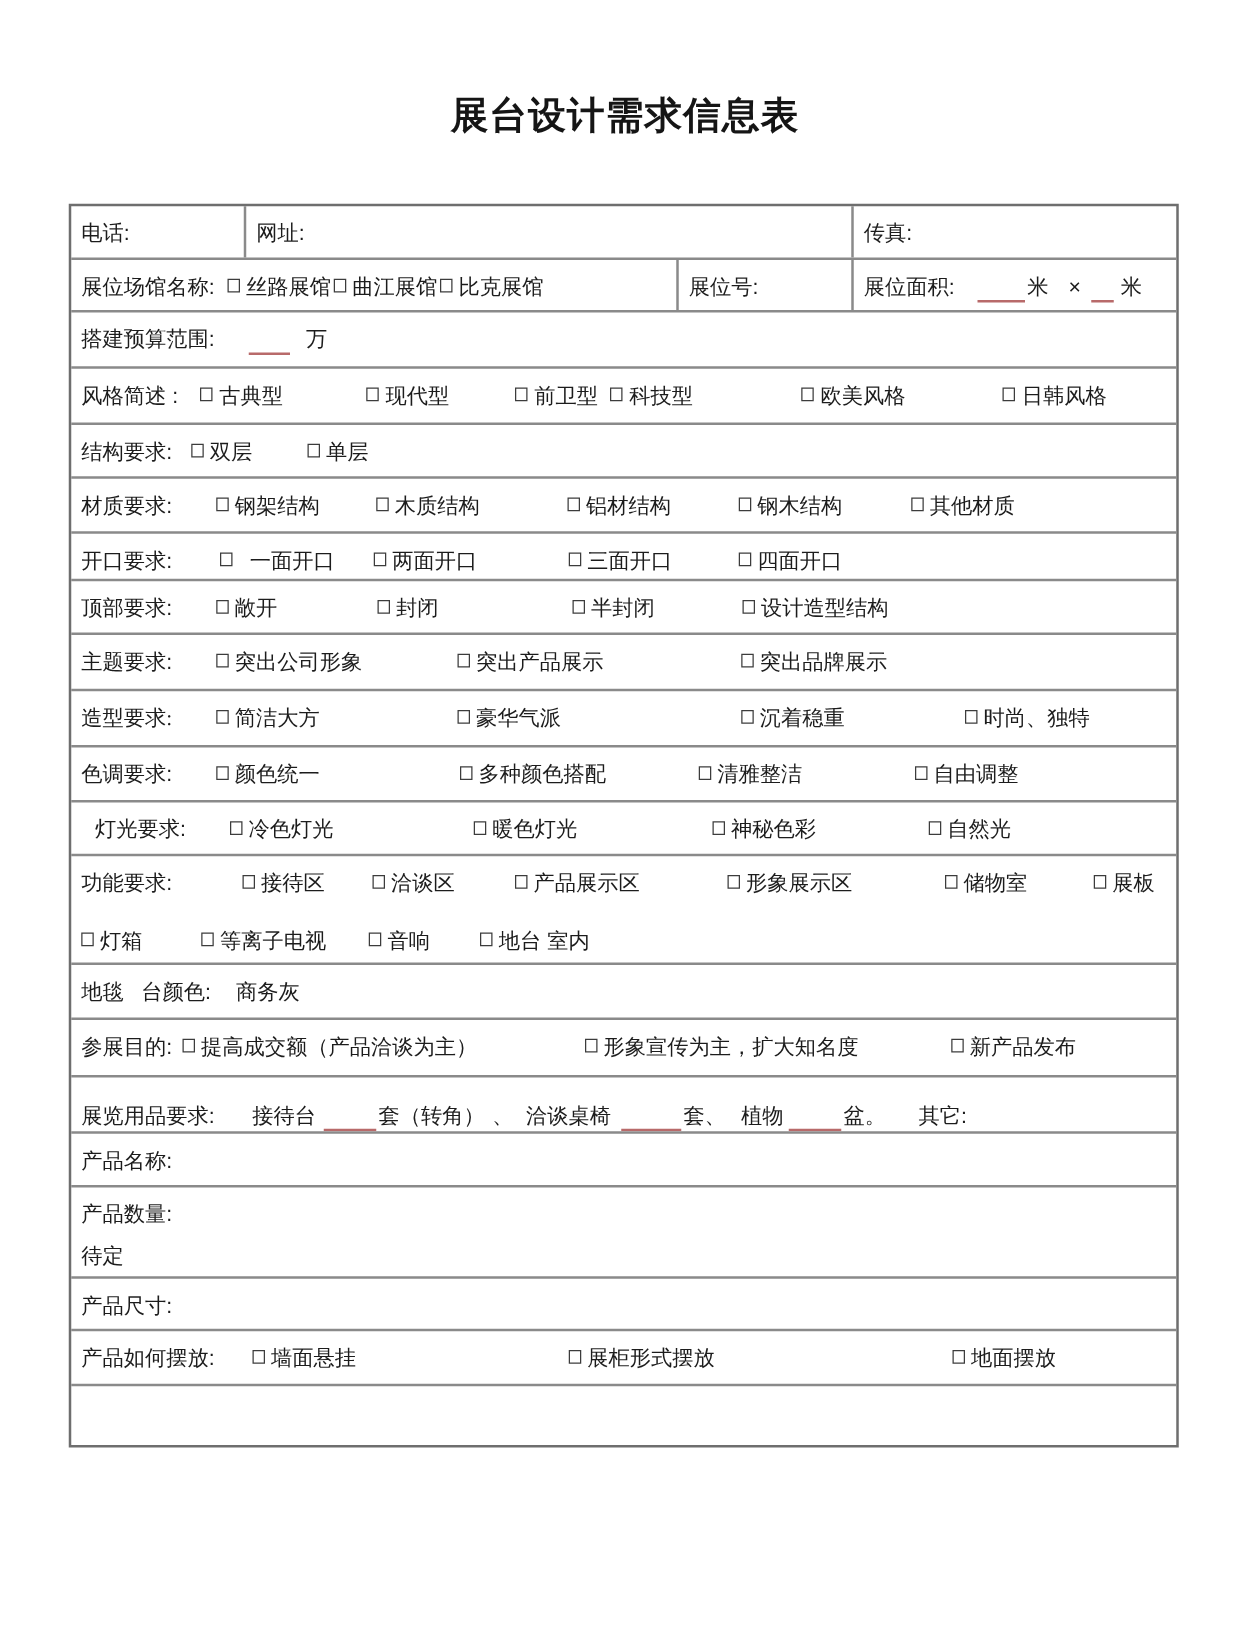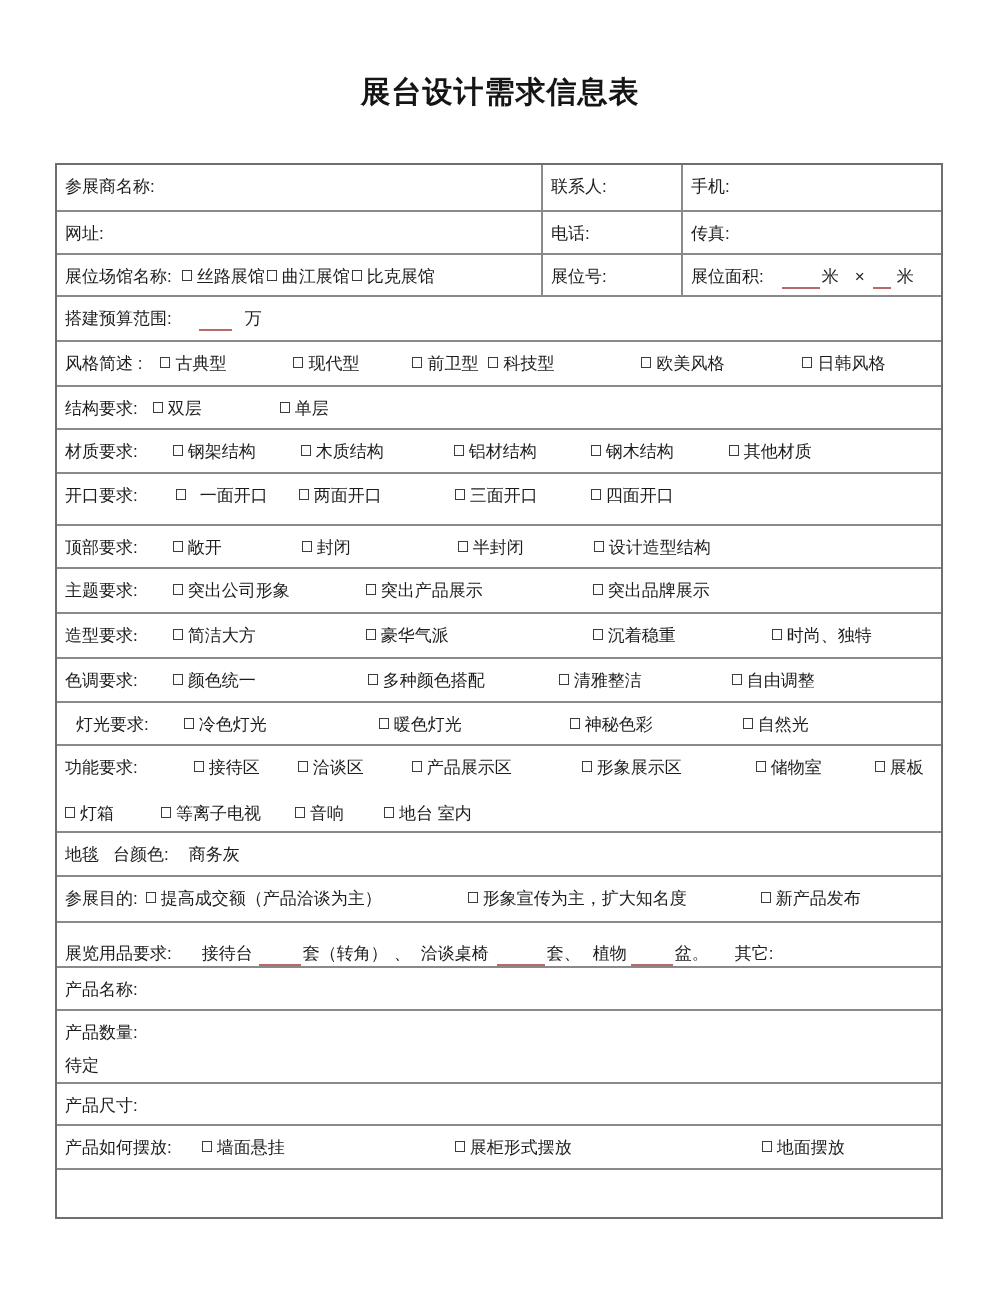--- a/index.html
+++ b/index.html
@@ -34,37 +34,26 @@
     display:inline-block;height:10px;vertical-align:-7px;
     border-bottom:2px solid #b86a6a;
   }
 </style>
 </head>
 <body>
 
 <div class="page-title">展台设计需求信息表</div>
 
 <div class="form-table">
-    <div class="row" style="height: 47px;">
-      <div class="cell" style="width: 486px;">
-        <div class="line"><span class="seg">参展商名称:</span></div>
+    <div class="row" style="height: 43px;">
+      <div class="cell" style="width: 140px;">
+        <div class="line"><span class="seg">电话:</span></div>
       </div>
-      <div class="cell" style="width: 140px;">
-        <div class="line"><span class="seg">联系人:</span></div>
-      </div>
-      <div class="cell" style="width: 258px;">
-        <div class="line"><span class="seg">手机:</span></div>
-      </div>
-    </div>
-    <div class="row" style="height: 43px;">
       <div class="cell" style="width: 486px;">
         <div class="line"><span class="seg">网址:</span></div>
-      </div>
-      <div class="cell" style="width: 140px;">
-        <div class="line"><span class="seg">电话:</span></div>
       </div>
       <div class="cell" style="width: 258px;">
         <div class="line"><span class="seg">传真:</span></div>
       </div>
     </div>
     <div class="row" style="height: 42px;">
       <div class="cell" style="width: 486px;">
         <div class="line"><span class="seg">展位场馆名称:</span><span class="cbitem" style="margin-left: 10px;"><span class="cbbox"></span><span class="seg">丝路展馆</span></span><span class="cbitem" style="margin-left: 2px;"><span class="cbbox"></span><span class="seg">曲江展馆</span></span><span class="cbitem" style="margin-left: 2px;"><span class="cbbox"></span><span class="seg">比克展馆</span></span></div>
       </div>
       <div class="cell" style="width: 140px;">
@@ -79,29 +68,29 @@
         <div class="line"><span class="seg">搭建预算范围:</span><span class="blank" style="width: 33px; margin-left: 27px;"></span><span class="seg" style="margin-left: 13px;">万</span></div>
       </div>
     </div>
     <div class="row" style="height: 45px;">
       <div class="cell" style="width: 884px;">
         <div class="line"><span class="seg">风格简述 :</span><span class="cbitem" style="margin-left: 18px;"><span class="cbbox"></span><span class="seg">古典型</span></span><span class="cbitem" style="margin-left: 67px;"><span class="cbbox"></span><span class="seg">现代型</span></span><span class="cbitem" style="margin-left: 53px;"><span class="cbbox"></span><span class="seg">前卫型</span></span><span class="cbitem" style="margin-left: 10px;"><span class="cbbox"></span><span class="seg">科技型</span></span><span class="cbitem" style="margin-left: 87px;"><span class="cbbox"></span><span class="seg">欧美风格</span></span><span class="cbitem" style="margin-left: 78px;"><span class="cbbox"></span><span class="seg">日韩风格</span></span></div>
       </div>
     </div>
     <div class="row" style="height: 43px;">
       <div class="cell" style="width: 884px;">
-        <div class="line"><span class="seg">结构要求:</span><span class="cbitem" style="margin-left: 15px;"><span class="cbbox"></span><span class="seg">双层</span></span><span class="cbitem" style="margin-left: 78px;"><span class="cbbox"></span><span class="seg">单层</span></span></div>
+        <div class="line"><span class="seg">结构要求:</span><span class="cbitem" style="margin-left: 15px;"><span class="cbbox"></span><span class="seg">双层</span></span><span class="cbitem" style="margin-left: 44px;"><span class="cbbox"></span><span class="seg">单层</span></span></div>
       </div>
     </div>
     <div class="row" style="height: 44px;">
       <div class="cell" style="width: 884px;">
         <div class="line"><span class="seg">材质要求:</span><span class="cbitem" style="margin-left: 35px;"><span class="cbbox"></span><span class="seg">钢架结构</span></span><span class="cbitem" style="margin-left: 45px;"><span class="cbbox"></span><span class="seg">木质结构</span></span><span class="cbitem" style="margin-left: 70px;"><span class="cbbox"></span><span class="seg">铝材结构</span></span><span class="cbitem" style="margin-left: 54px;"><span class="cbbox"></span><span class="seg">钢木结构</span></span><span class="cbitem" style="margin-left: 55px;"><span class="cbbox"></span><span class="seg">其他材质</span></span></div>
       </div>
     </div>
-    <div class="row" style="height: 52px; text-decoration: underline;">
+    <div class="row" style="height: 38px; text-decoration: underline;">
       <div class="cell" style="width: 884px;">
         <div class="line"><span class="seg">开口要求:</span><span class="cbitem" style="margin-left: 38px;"><span class="cbbox" style="margin-right: 14px;"></span><span class="seg">一面开口</span></span><span class="cbitem" style="margin-left: 31px;"><span class="cbbox"></span><span class="seg">两面开口</span></span><span class="cbitem" style="margin-left: 73px;"><span class="cbbox"></span><span class="seg">三面开口</span></span><span class="cbitem" style="margin-left: 53px;"><span class="cbbox"></span><span class="seg">四面开口</span></span></div>
       </div>
     </div>
     <div class="row" style="height: 43px;">
       <div class="cell" style="width: 884px;">
         <div class="line"><span class="seg">顶部要求:</span><span class="cbitem" style="margin-left: 35px;"><span class="cbbox"></span><span class="seg">敞开</span></span><span class="cbitem" style="margin-left: 80px;"><span class="cbbox"></span><span class="seg">封闭</span></span><span class="cbitem" style="margin-left: 107px;"><span class="cbbox"></span><span class="seg">半封闭</span></span><span class="cbitem" style="margin-left: 70px;"><span class="cbbox"></span><span class="seg">设计造型结构</span></span></div>
       </div>
     </div>
     <div class="row" style="height: 45px;">

